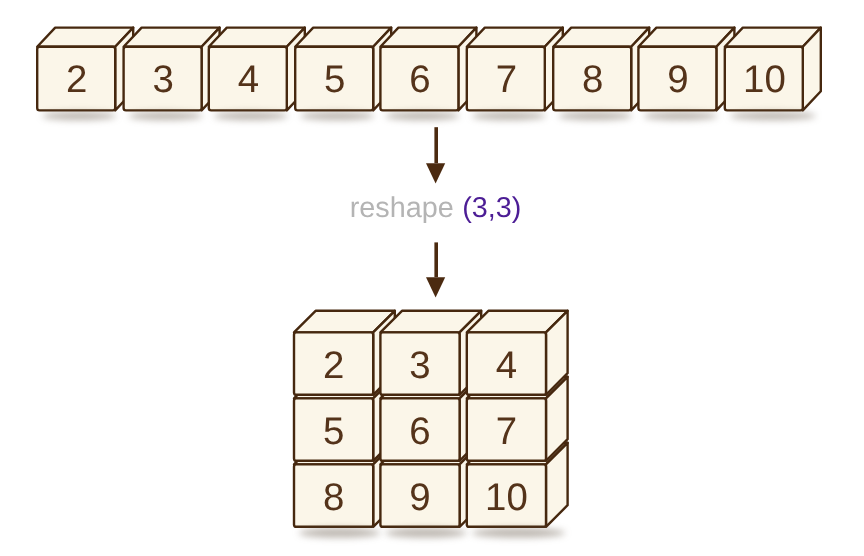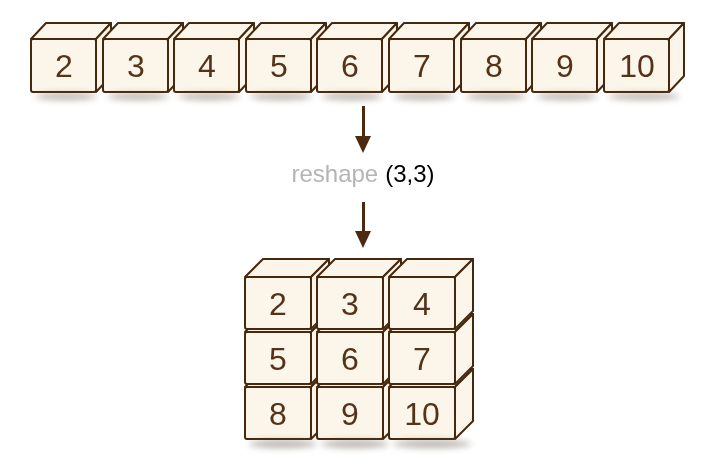--- a/index.html
+++ b/index.html
@@ -36,21 +36,21 @@
   #arrow-1{left:355px;top:106px;}
   #arrow-1 .shaft{height:30px;}
   #arrow-2{left:355px;top:202px;}
   #arrow-2 .shaft{height:29px;}
   
   #op-label{
     position:absolute;left:363px;top:161px;transform:translateX(-50%);
     white-space:nowrap;font-size:24px;line-height:26px;
   }
   #op-label .op-name{color:#b4b4b4;}
-  #op-label .op-args{color:#000000;margin-left:7px;}
+  #op-label .op-args{color:#4c1d95;margin-left:7px;}
   
   #watermark{
     position:absolute;right:8px;bottom:8px;
     font-family:"Liberation Serif",serif;font-weight:bold;
     font-size:12.5px;color:#0b0b0b;letter-spacing:.2px;
   }
 </style>
 </head>
 <body>
 

